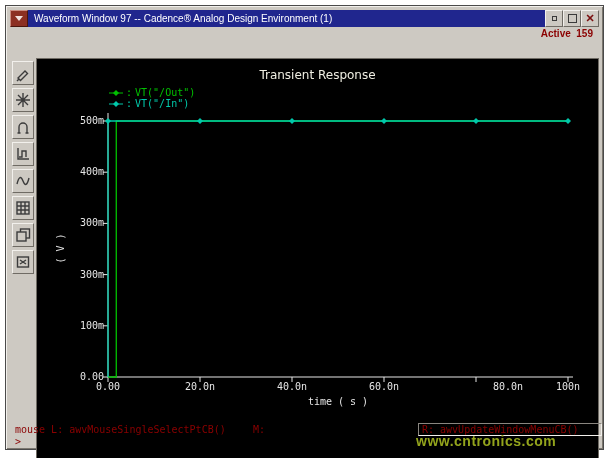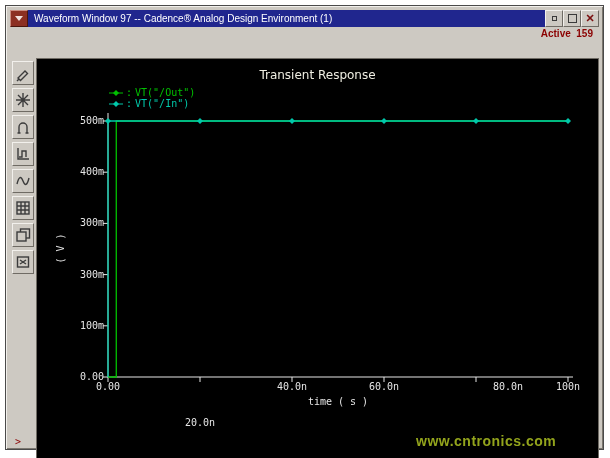--- a/index.html
+++ b/index.html
@@ -190,31 +190,36 @@
             <line x1="0" y1="4" x2="14" y2="4" style="stroke: rgb(0, 200, 170);"></line>
             <path d="M7 1 L10 4 L7 7 L4 4 Z" style="fill: rgb(0, 200, 170);"></path>
           </svg>
           <span style="color: rgb(0, 200, 170);">:</span>
           <span style="color: rgb(0, 200, 170);">VT("/In")</span>
         </div>
       </div>
       <div class="xlabel">time ( s )</div>
       <div class="ylabel">( V )</div>
     <div class="xtick" style="left: 49px;">0.00</div>
-        <div class="xtick" style="left: 141px; margin-top: 36px;">20.0n</div>
+        <div class="xtick" style="left: 141px;">20.0n</div>
         <div class="xtick" style="left: 233px;">40.0n</div>
         <div class="xtick" style="left: 325px;">60.0n</div>
         <div class="xtick" style="left: 417px; margin-left: 32px;">80.0n</div>
         <div class="xtick" style="left: 509px;">100n</div>
         <div class="ytick" style="left: 27px; top: 312px;">0.00</div>
         <div class="ytick" style="left: 27px; top: 260.8px;">100m</div>
         <div class="ytick" style="left: 27px; top: 209.6px;">300m</div>
         <div class="ytick" style="left: 27px; top: 158.4px;">300m</div>
         <div class="ytick" style="left: 27px; top: 107.2px;">400m</div>
         <div class="ytick" style="left: 27px; top: 56px;">500m</div>
       </div>
   </div>
 
+  <div class="statusbar">
+    <span class="sb-left">mouse L: awvMouseSingleSelectPtCB()</span>
+    <span class="sb-mid">M:</span>
+    <span class="sb-right">R: awvUpdateWindowMenuCB()</span>
+  </div>
   <div class="promptbar">&gt;</div>
 
 </div>
 
 <div class="watermark">www.cntronics.com</div>
 
 </body></html>

